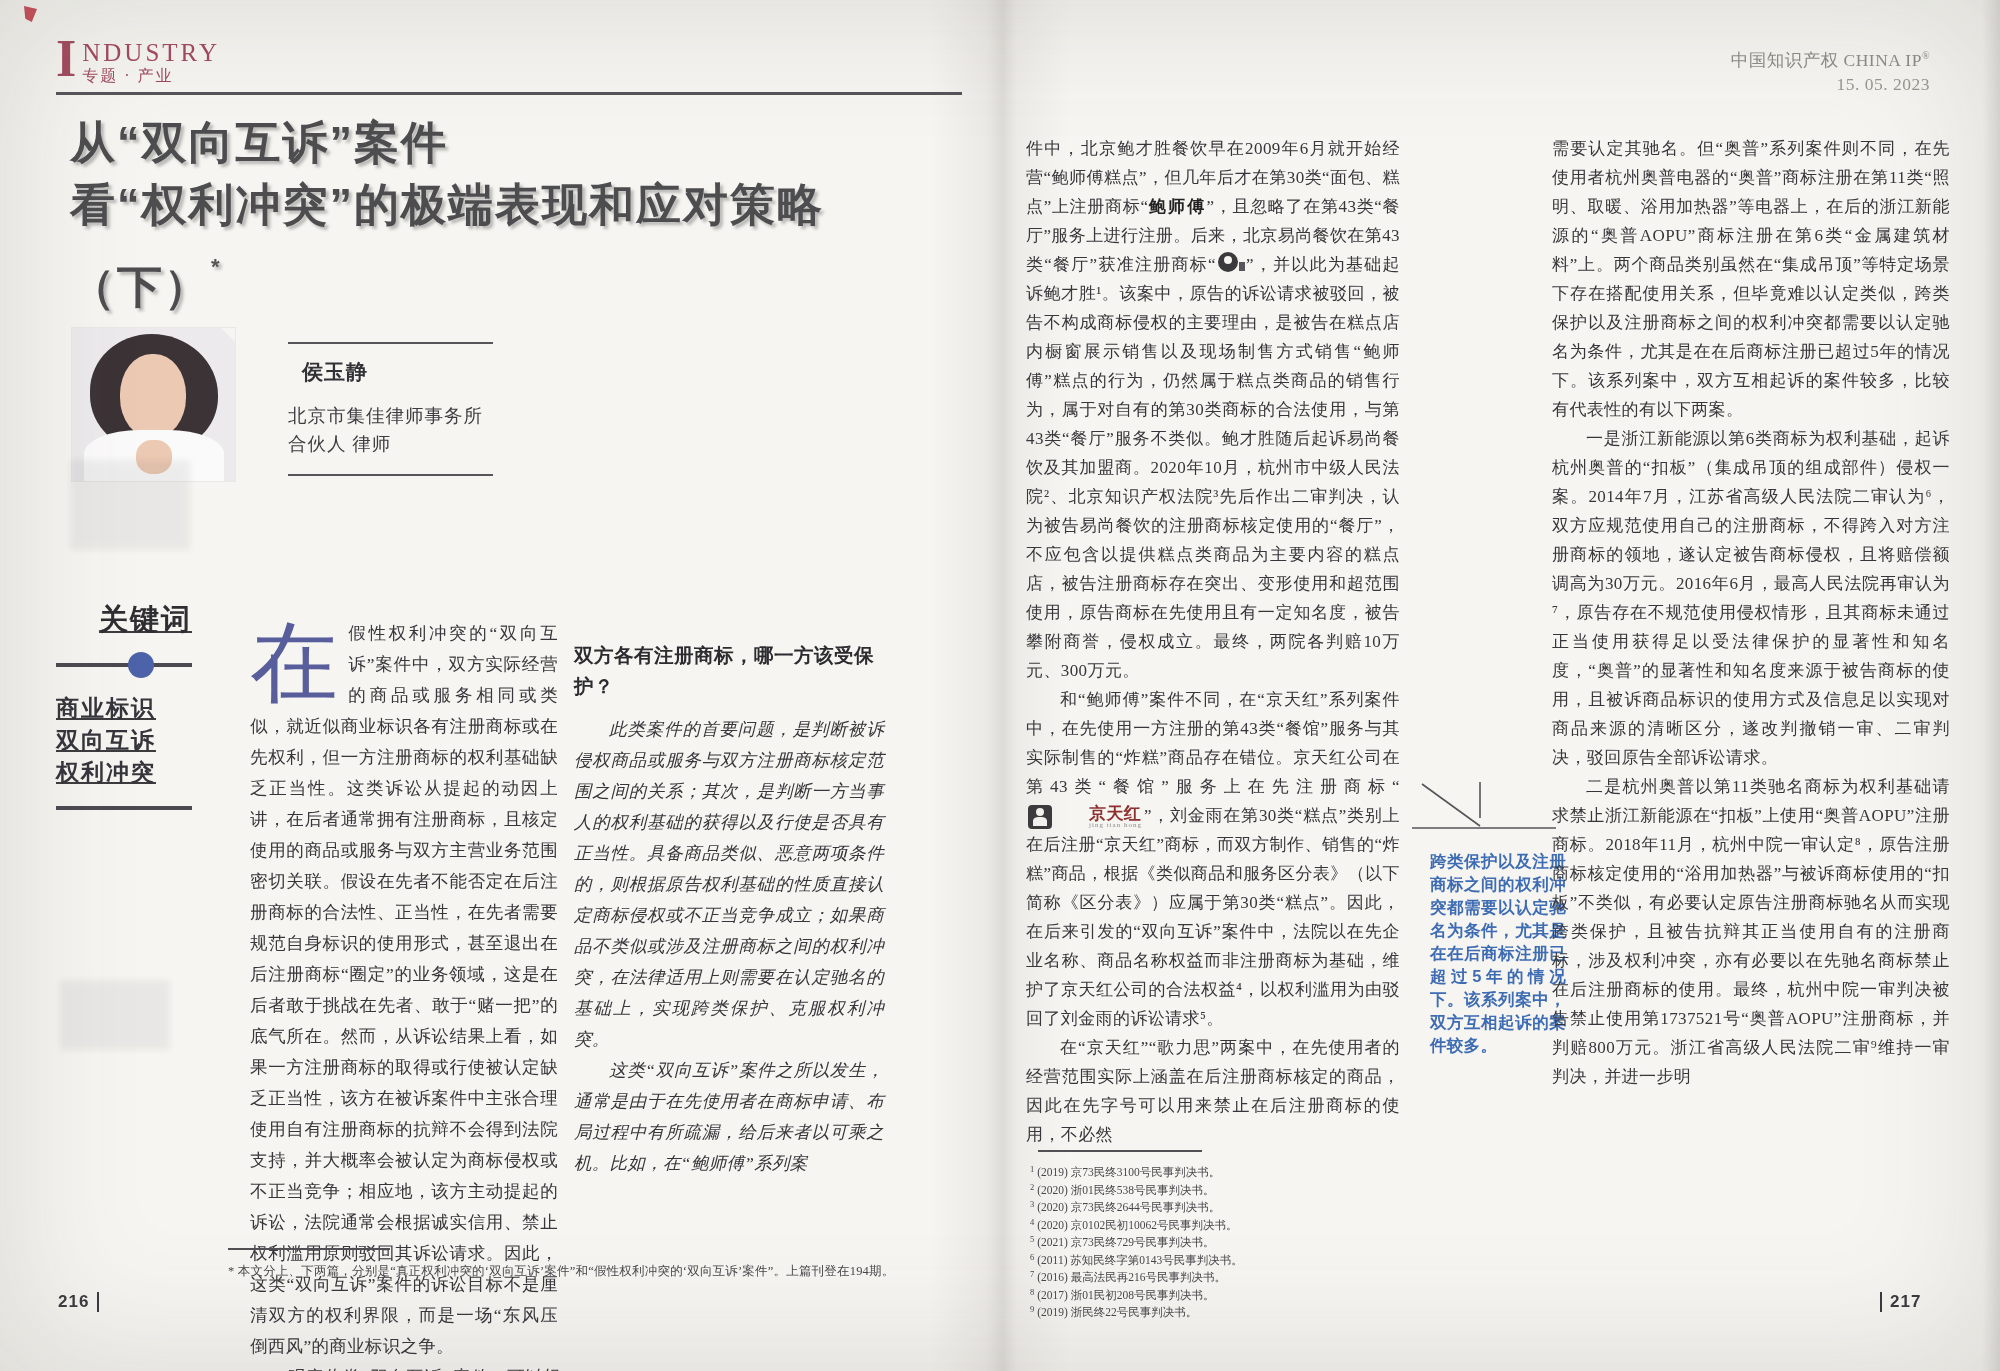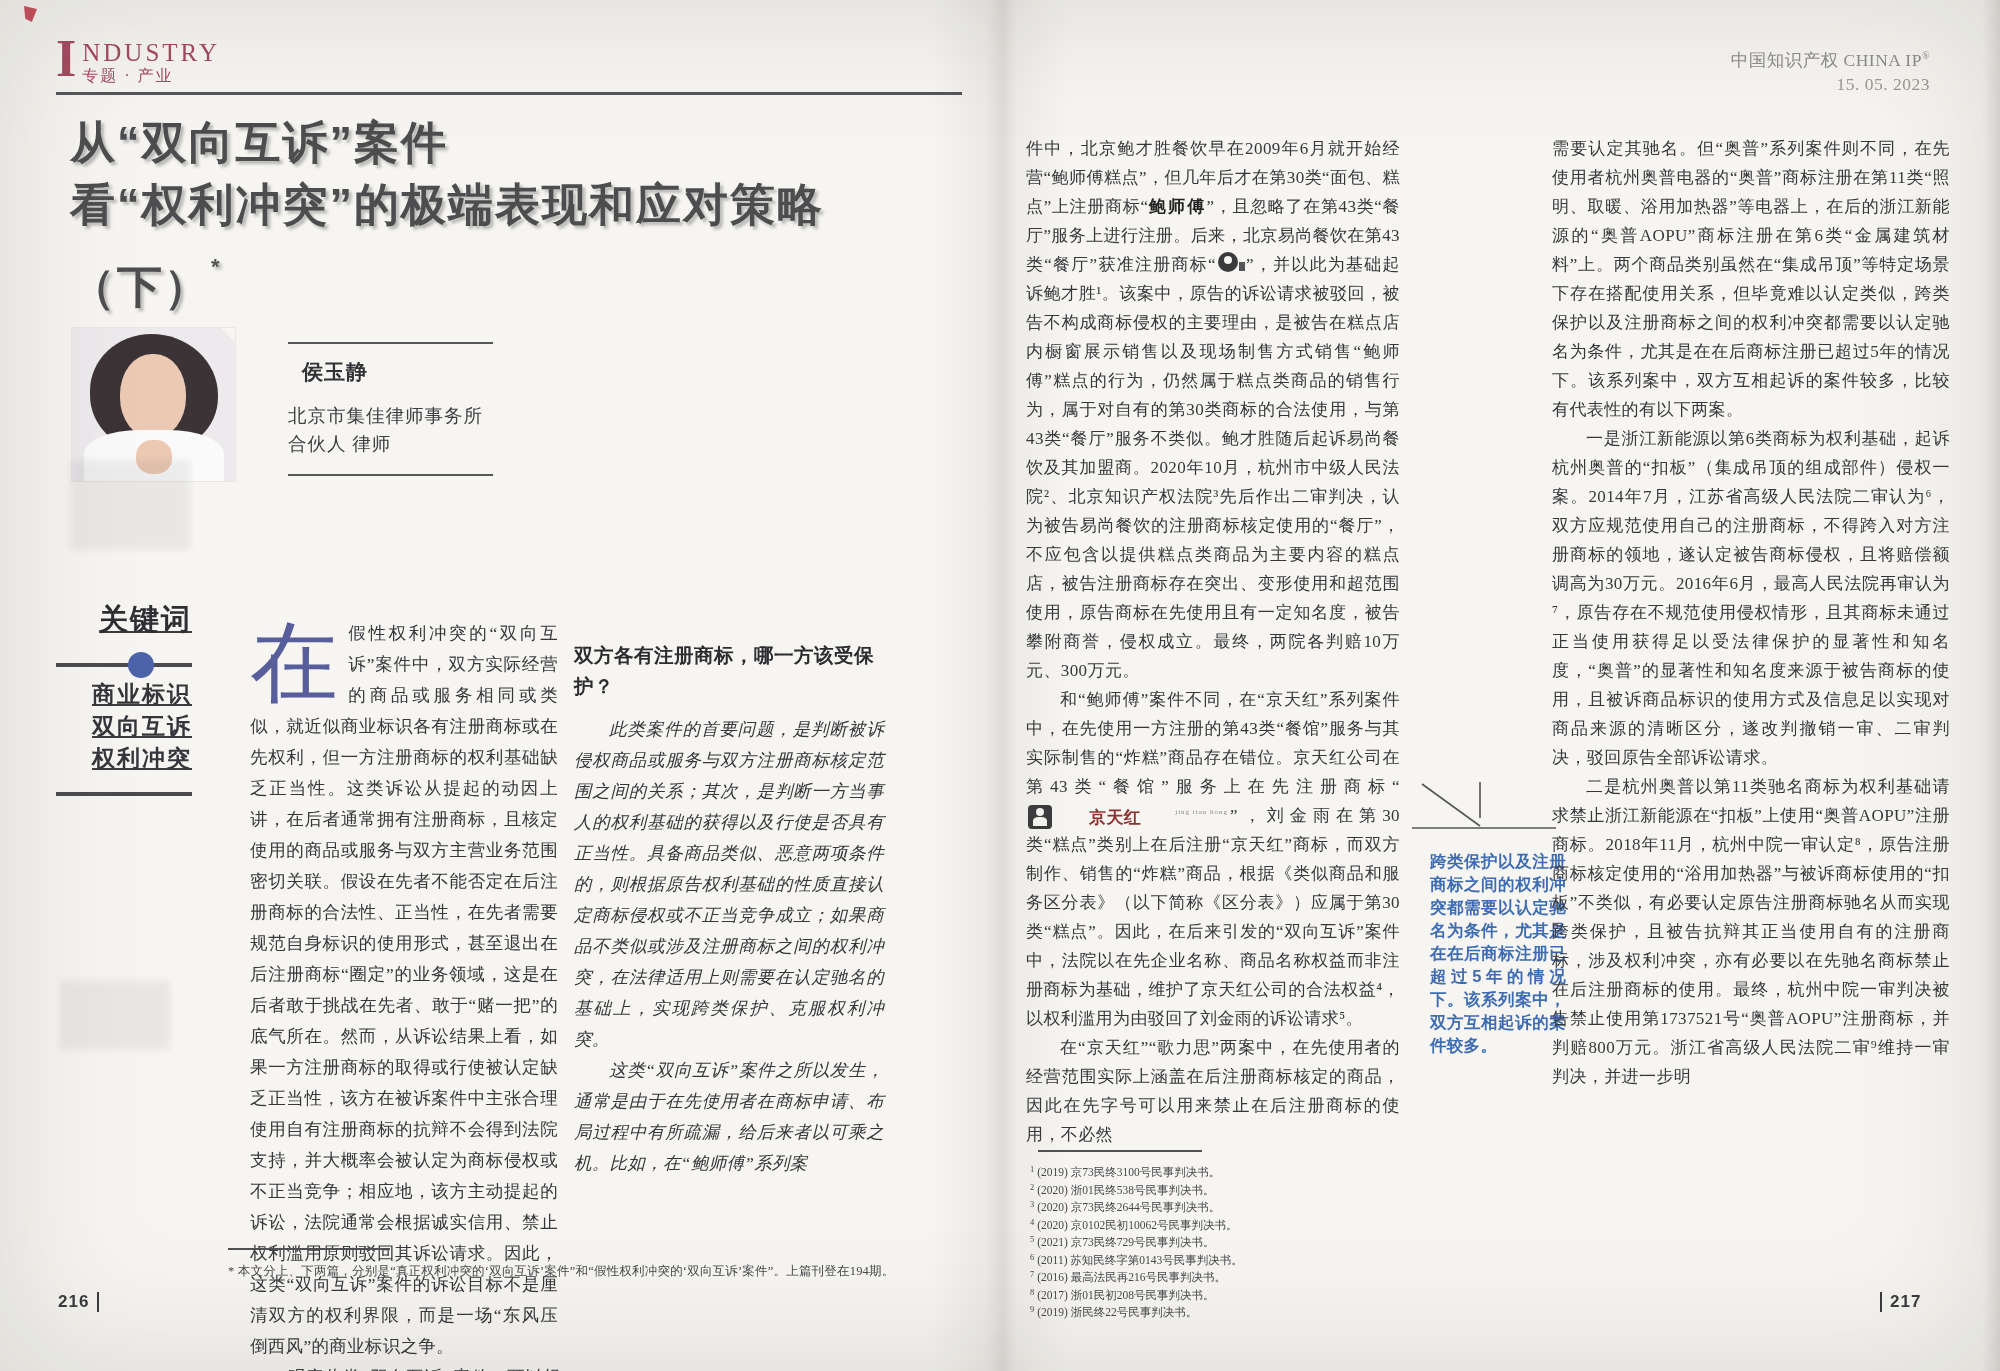--- a/index.html
+++ b/index.html
@@ -52,21 +52,21 @@
   .author .a-affil{font-size:18.5px;line-height:28px;color:#3e3e42;letter-spacing:1px;}
   .author .a-rule2{width:205px;height:2px;background:#55555a;margin-top:16px;}
 
   
   .keywords{position:absolute;left:56px;top:600px;width:136px;text-decoration:underline;}
   .kw-head{font-family:"Liberation Sans",sans-serif;font-weight:900;font-size:29px;
     color:#2e2e33;text-align:right;letter-spacing:2px;}
   .kw-ruledot{position:relative;height:26px;margin-top:12px;}
   .kw-ruledot .kw-line{position:absolute;left:0;top:11px;width:136px;height:4px;background:#4a4a50;}
   .kw-ruledot .kw-dot{position:absolute;left:72px;top:0;width:26px;height:26px;border-radius:50%;background:#4c63a9;}
-  .kw-items{text-align:right;}
+  .kw-items{margin-top:14px;}
   .kw-items .kw-item{font-family:"Liberation Sans",sans-serif;font-weight:700;font-size:23px;
     line-height:32px;color:#35353b;letter-spacing:2px;}
   .kw-rule-b{width:136px;height:4px;background:#4a4a50;margin-top:18px;}
   .ghost{position:absolute;filter:blur(3px);opacity:0.06;background:#223;pointer-events:none;}
 
   
   .lcol{position:absolute;top:618px;font-size:17.5px;line-height:31px;color:#37373b;
     text-align:justify;letter-spacing:0.3px;}
   #lp-col1{left:250px;width:308px;}
   #lp-col2{left:574px;width:310px;}
@@ -103,21 +103,21 @@
   
   .tm-bold{font-family:"Liberation Sans",sans-serif;font-weight:900;letter-spacing:2px;color:#222;}
   .tm-figure{display:inline-block;width:30px;height:22px;vertical-align:-4px;position:relative;}
   .tm-figure .blob{position:absolute;left:2px;top:0;width:20px;height:20px;border-radius:50%;background:#3a3a3c;}
   .tm-figure .blob::after{content:"";position:absolute;left:6px;top:4px;width:8px;height:8px;border-radius:50%;background:#f6f5f1;}
   .tm-figure .tiny{position:absolute;left:23px;top:10px;width:6px;height:9px;background:#55555a;}
   .tm-jth{display:inline-flex;align-items:center;vertical-align:-8px;margin:0 2px;}
   .tm-jth .jth-icon{width:24px;height:24px;border-radius:4px;background:#3a3a3c;position:relative;margin-right:3px;}
   .tm-jth .jth-icon::before{content:"";position:absolute;left:8px;top:3px;width:8px;height:8px;border-radius:50%;background:#f6f5f1;}
   .tm-jth .jth-icon::after{content:"";position:absolute;left:5px;top:12px;width:14px;height:9px;border-radius:40% 40% 0 0;background:#f6f5f1;}
-  .tm-jth .jth-txt{display:flex;flex-direction:row;line-height:1;}
+  .tm-jth .jth-txt{display:flex;flex-direction:column;line-height:1;}
   .tm-jth .jth-cn{font-family:"Liberation Sans",sans-serif;font-weight:900;font-size:17px;color:#8c3030;}
   .tm-jth .jth-py{font-size:7px;color:#8a8a8a;letter-spacing:1px;}
 
   
   .pq-arrow{position:absolute;left:1408px;top:778px;width:152px;height:56px;}
   .pullquote{position:absolute;left:1430px;top:850px;width:136px;
     font-family:"Liberation Sans",sans-serif;font-weight:700;font-size:16.5px;line-height:23px;
     color:#3e6cb3;text-align:justify;letter-spacing:0.3px;}
 
   

